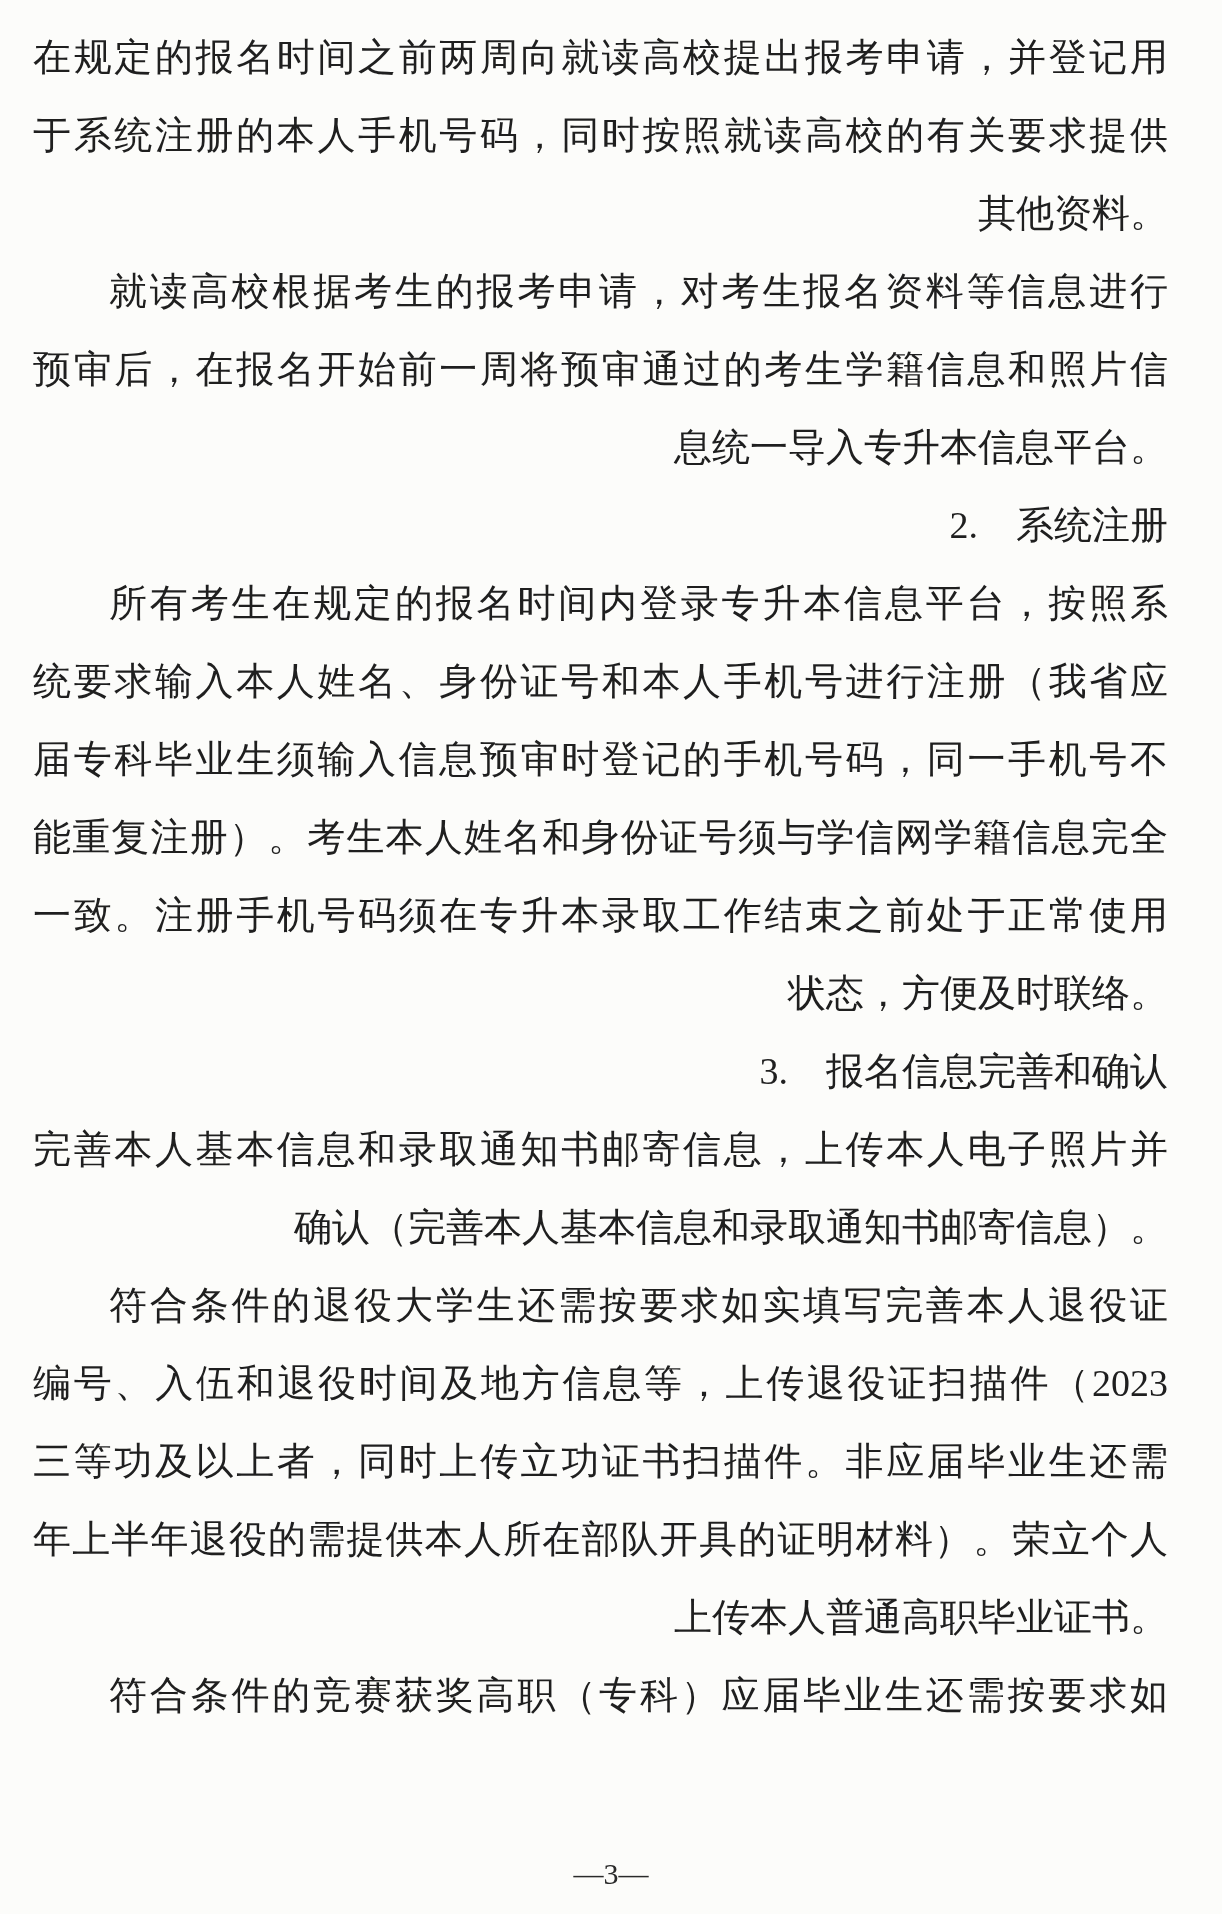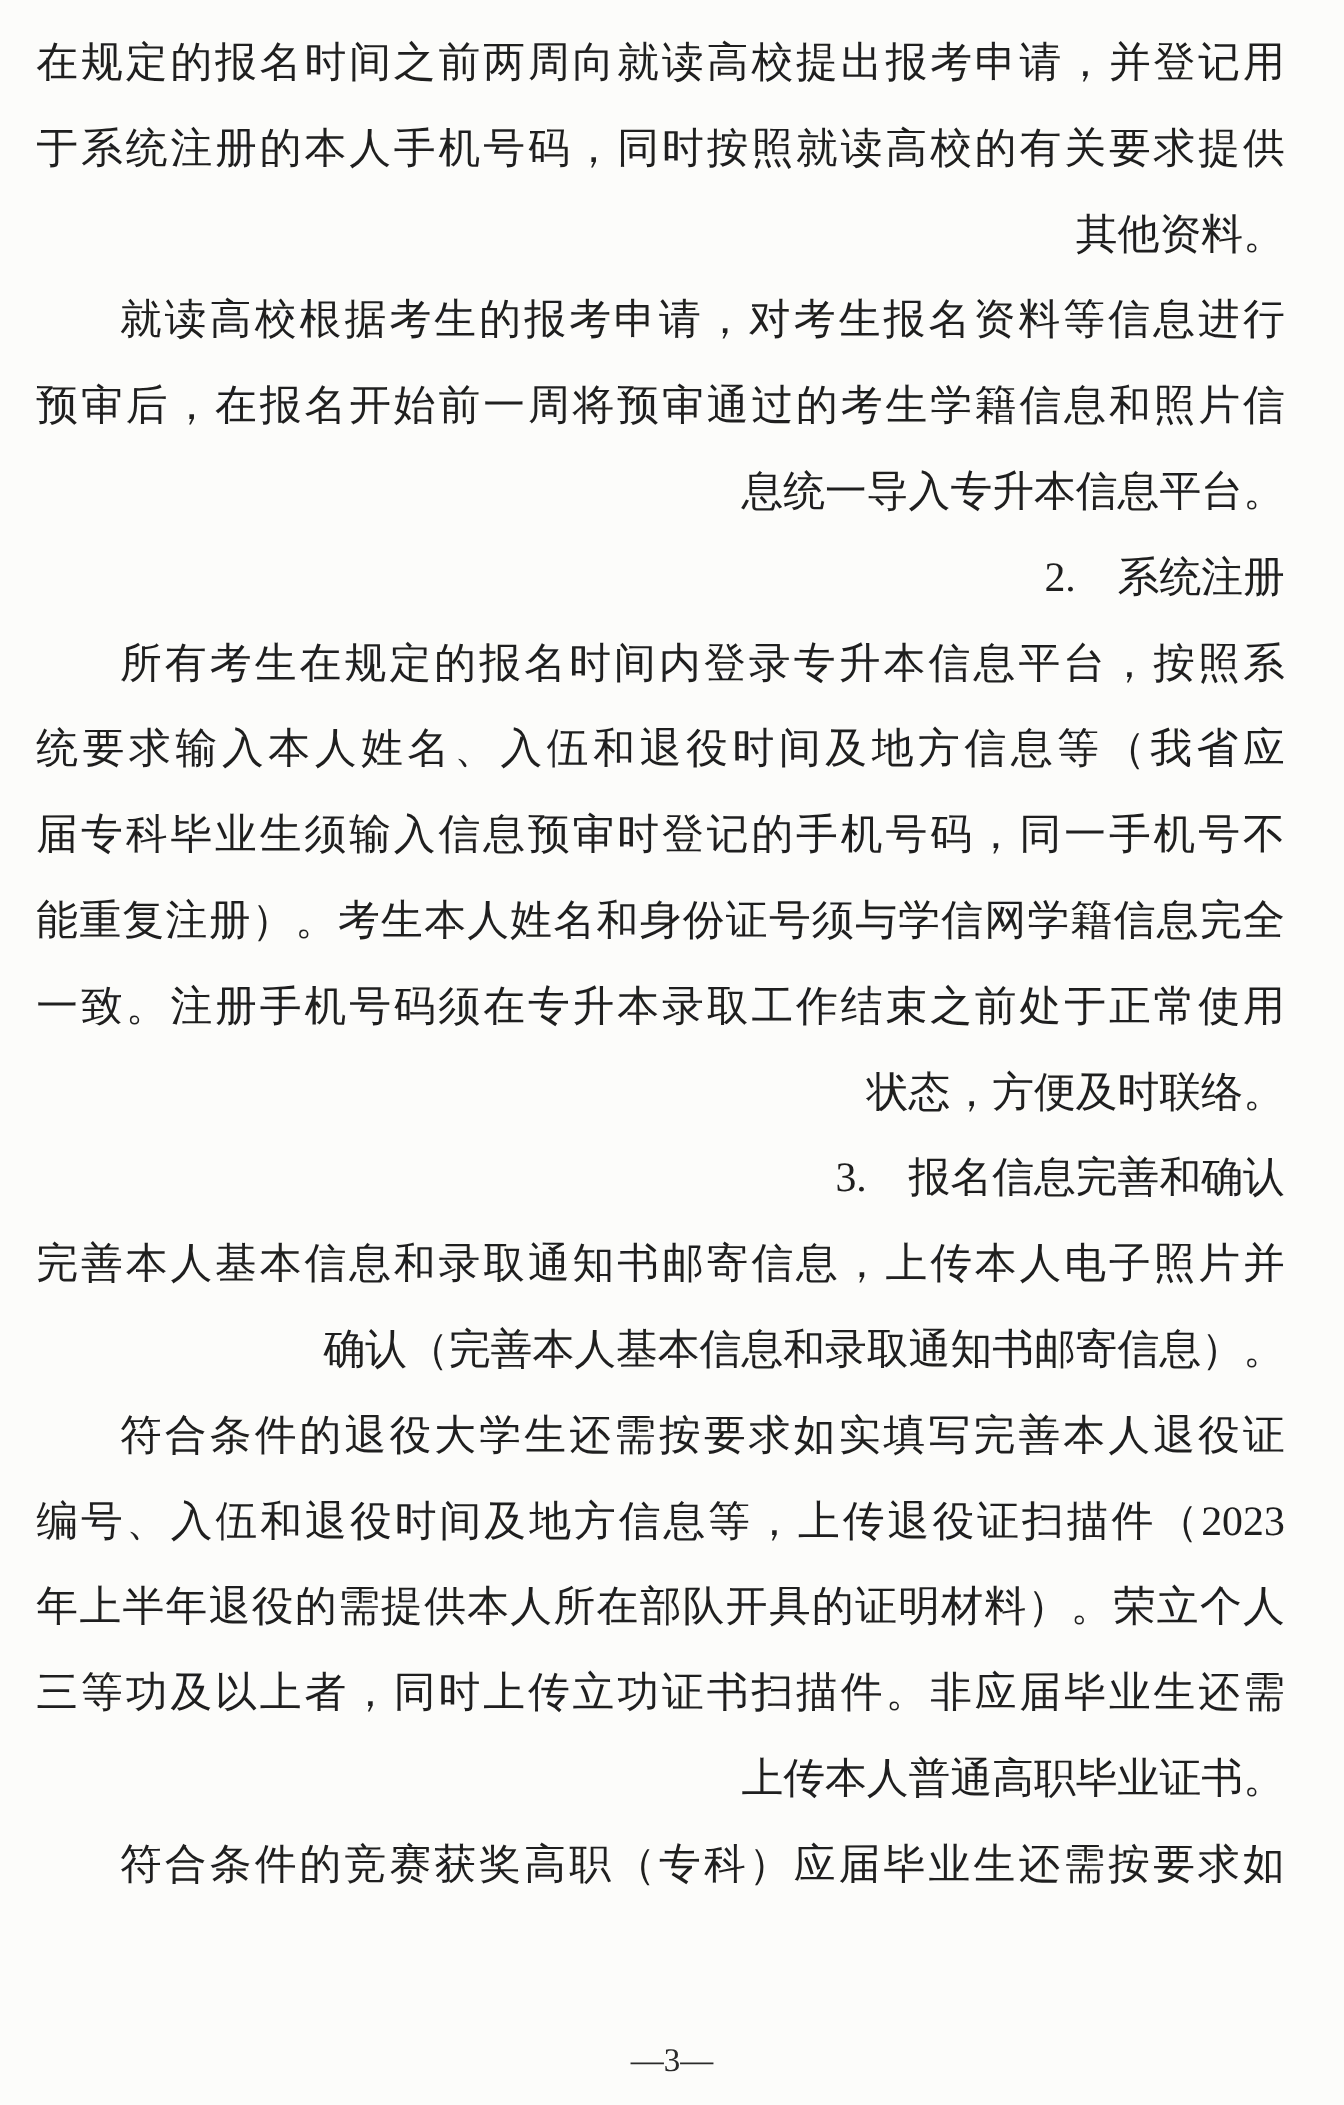--- a/index.html
+++ b/index.html
@@ -59,41 +59,41 @@
     <div class="ln fill">预审后，在报名开始前一周将预审通过的考生学籍信息和照片信</div>
     <div class="ln">息统一导入专升本信息平台。</div>
   </div>
 
   <div>
     <div class="ln ind">2.　系统注册</div>
   </div>
 
   <div>
     <div class="ln fill ind">所有考生在规定的报名时间内登录专升本信息平台，按照系</div>
-    <div class="ln fill">统要求输入本人姓名、入伍和退役时间及地方信息等（我省应</div>
+    <div class="ln fill">统要求输入本人姓名、身份证号和本人手机号进行注册（我省应</div>
     <div class="ln fill">届专科毕业生须输入信息预审时登记的手机号码，同一手机号不</div>
     <div class="ln fill">能重复注册）。考生本人姓名和身份证号须与学信网学籍信息完全</div>
     <div class="ln fill">一致。注册手机号码须在专升本录取工作结束之前处于正常使用</div>
     <div class="ln">状态，方便及时联络。</div>
   </div>
 
   <div>
     <div class="ln ind">3.　报名信息完善和确认</div>
   </div>
 
   <div>
     <div class="ln fill">完善本人基本信息和录取通知书邮寄信息，上传本人电子照片并</div>
     <div class="ln">确认（完善本人基本信息和录取通知书邮寄信息）。</div>
   </div>
 
   <div>
     <div class="ln fill ind">符合条件的退役大学生还需按要求如实填写完善本人退役证</div>
     <div class="ln fill">编号、入伍和退役时间及地方信息等，上传退役证扫描件（2023</div>
+    <div class="ln fill">三等功及以上者，同时上传立功证书扫描件。非应届毕业生还需</div>
     <div class="ln fill">年上半年退役的需提供本人所在部队开具的证明材料）。荣立个人</div>
-    <div class="ln fill">三等功及以上者，同时上传立功证书扫描件。非应届毕业生还需</div>
     <div class="ln">上传本人普通高职毕业证书。</div>
   </div>
 
   <div>
     <div class="ln fill ind">符合条件的竞赛获奖高职（专科）应届毕业生还需按要求如</div>
   </div>
 
   <div class="page-number">—3—</div>
 
 </div>

